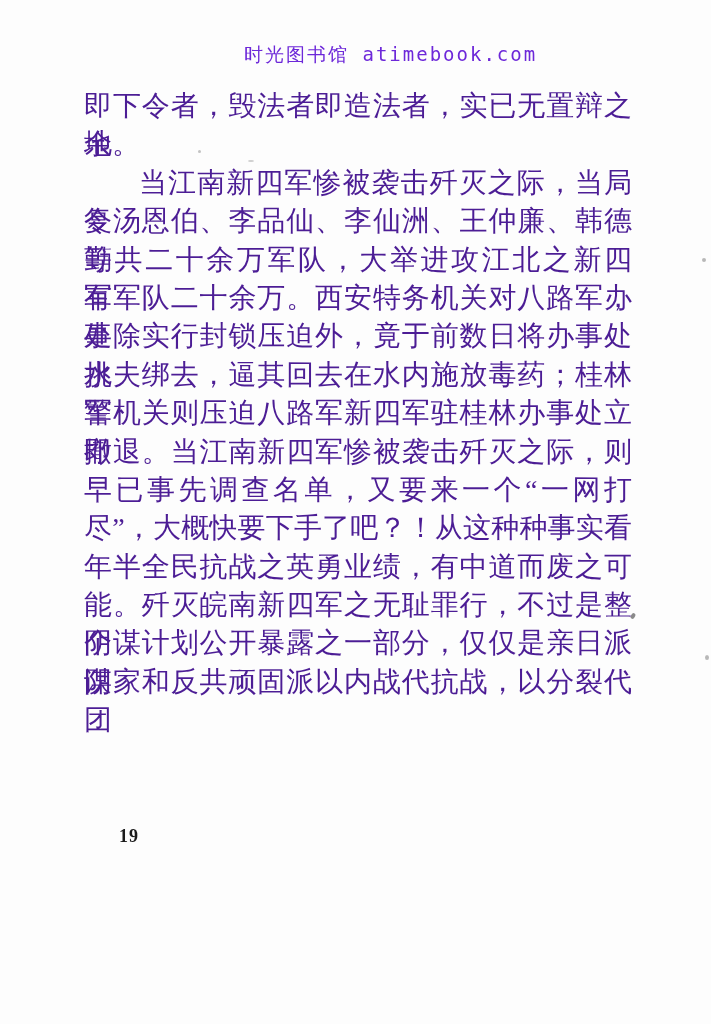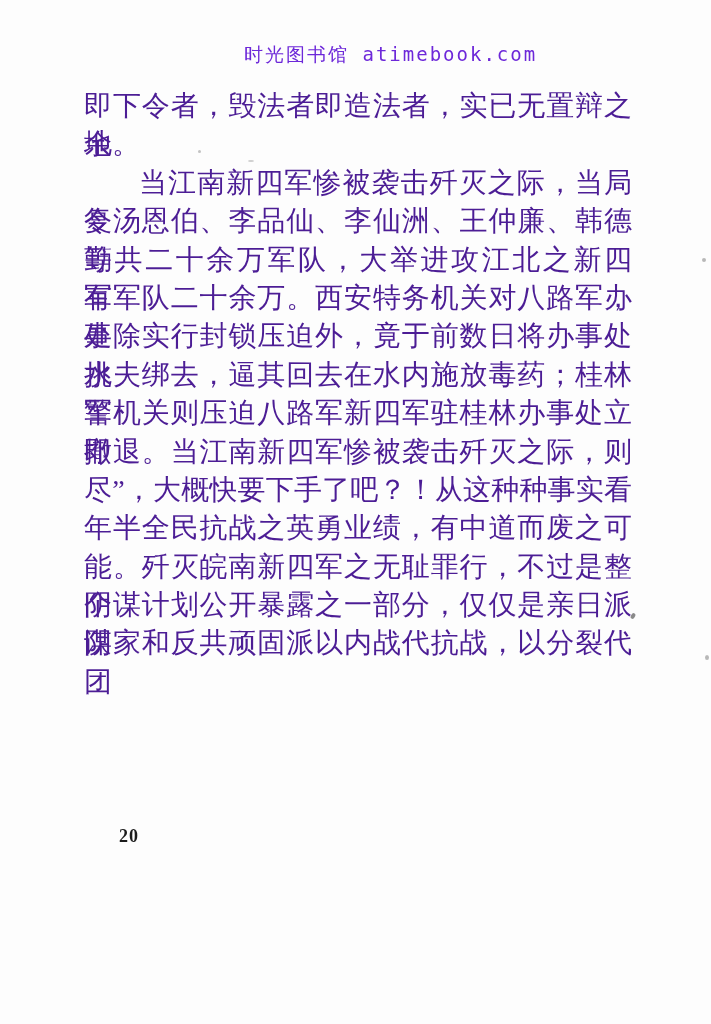--- a/index.html
+++ b/index.html
@@ -69,26 +69,27 @@
     <div class="line just">即下令者，毁法者即造法者，实已无置辩之余</div>
     <div class="line">地。</div>
     <div class="line just indent">当江南新四军惨被袭击歼灭之际，当局复</div>
     <div class="line just">令汤恩伯、李品仙、李仙洲、王仲廉、韩德勤</div>
     <div class="line just">等共二十余万军队，大举进攻江北之新四军，</div>
     <div class="line just">有军队二十余万。西安特务机关对八路军办事</div>
     <div class="line just">处除实行封锁压迫外，竟于前数日将办事处挑</div>
     <div class="line just">水夫绑去，逼其回去在水内施放毒药；桂林军</div>
     <div class="line just">警机关则压迫八路军新四军驻桂林办事处立即</div>
     <div class="line just">撤退。当江南新四军惨被袭击歼灭之际，则</div>
+    <div class="line just">早已事先调查名单，又要来一个“一网打</div>
     <div class="line just">尽”，大概快要下手了吧？！从这种种事实看</div>
     <div class="line just">年半全民抗战之英勇业绩，有中道而废之可</div>
     <div class="line just">能。歼灭皖南新四军之无耻罪行，不过是整个</div>
     <div class="line just">阴谋计划公开暴露之一部分，仅仅是亲日派阴</div>
     <div class="line just">谋家和反共顽固派以内战代抗战，以分裂代团</div>
   </div>
 
-<div class="page-number">20</div>
+<div class="page-number">19</div>
 
 <div class="speck s1"></div>
 <div class="speck s2"></div>
 <div class="speck s3"></div>
 <div class="speck s4"></div>
 <div class="speck s5"></div>
 
 </body></html>

